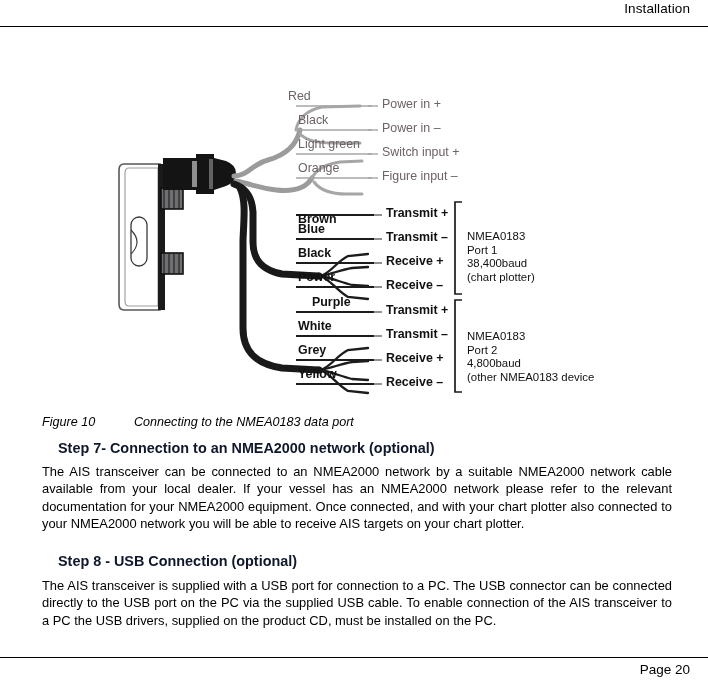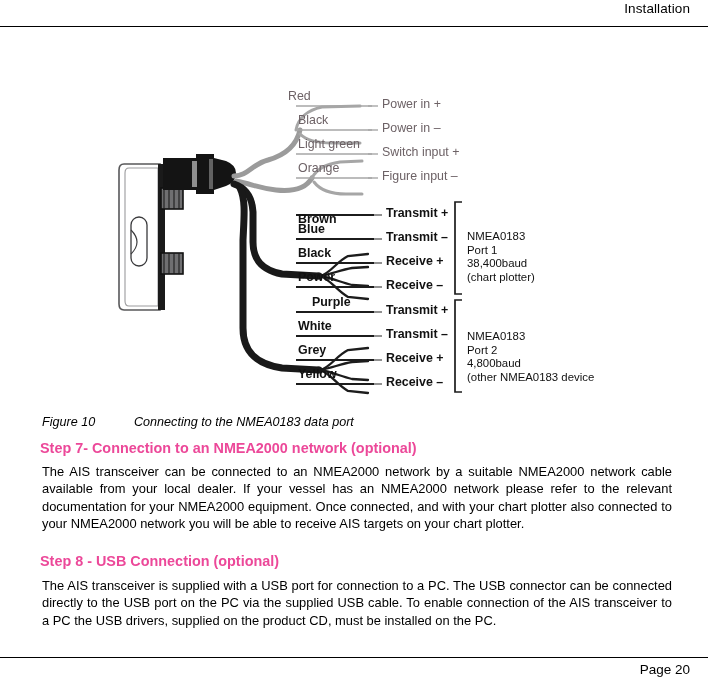--- a/index.html
+++ b/index.html
@@ -97,25 +97,25 @@
   }
   .figure-caption .cap-num {
     display: inline-block;
     width: 92px;
     font-style: italic;
   }
 
   
   .step-heading {
     position: absolute;
-    left: 40px;
+    left: 58px;
     width: 630px;
     font-size: 14.4px;
     font-weight: bold;
-    color: #ec4899;
+    color: #0f172a;
   }
   .body-par {
     position: absolute;
     left: 42px;
     width: 630px;
     font-size: 12.9px;
     line-height: 17.4px;
     text-align: justify;
     color: #000;
   }

